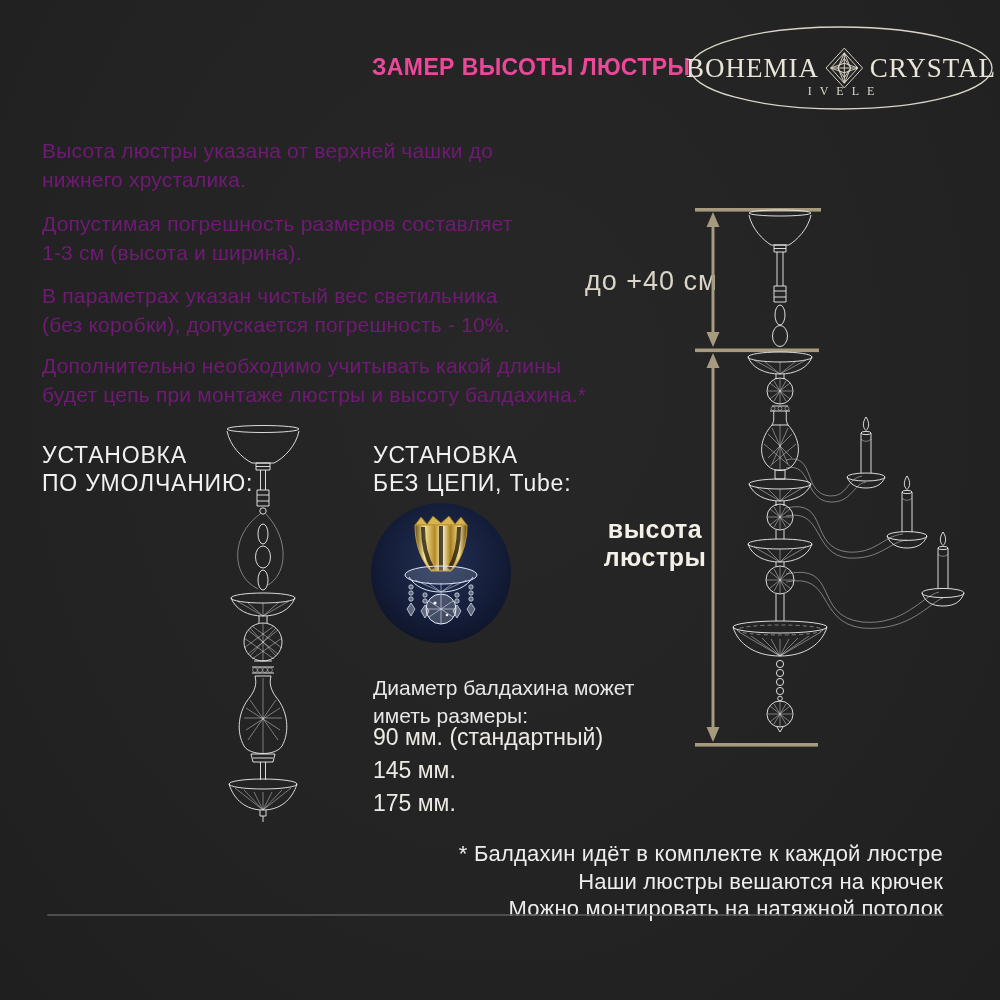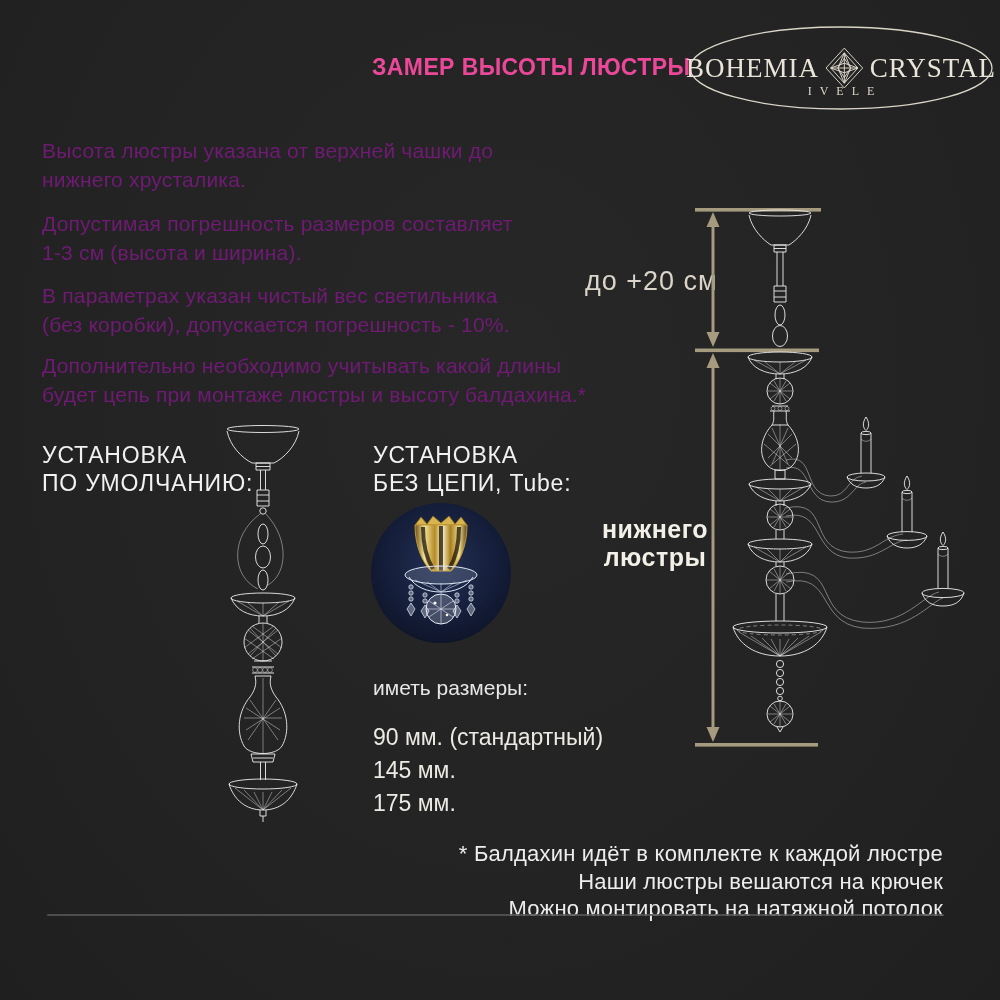--- a/index.html
+++ b/index.html
@@ -176,29 +176,30 @@
     </g>
 
     <circle cx="70" cy="106" r="15" fill="rgba(240,246,255,.22)" stroke="#eaf0fa" stroke-width="1"></circle>
     <path d="M58,98 L82,114 M58,114 L82,98 M70,91 L70,121 M56,106 L84,106" stroke="#dde6f4" stroke-width=".6" fill="none"></path>
     <circle cx="64" cy="100" r="1.6" fill="#fffef0"></circle>
     <circle cx="76" cy="112" r="1.3" fill="#fff8d8"></circle>
   </svg>
 </div>
 
 <div class="abs canopy-note" style="left:373px;top:674px;">
+  <div class="nowrap">Диаметр балдахина может</div>
   <div class="nowrap">иметь размеры:</div>
 </div>
 <div class="abs size-line nowrap" style="left:373px;top:721px;">90 мм. (стандартный)</div>
 <div class="abs size-line nowrap" style="left:373px;top:754px;">145 мм.</div>
 <div class="abs size-line nowrap" style="left:373px;top:787px;text-align:center;">175 мм.</div>
 
-<div class="abs chain-allowance nowrap" style="left:585px;top:266px;">до +20 см</div>
+<div class="abs chain-allowance nowrap" style="left:585px;top:266px;">до +40 см</div>
 <div class="abs height-label" style="left:588px;top:515px;width:134px;">
-  <div>нижнего</div>
+  <div>высота</div>
   <div>люстры</div>
 </div>
 
 <svg class="abs" style="left:690px;top:196px;" width="310" height="565" viewBox="0 0 310 565">
 
   <g>
     <rect class="tanfill" x="5" y="12" width="126" height="3.6"></rect>
     <rect class="tanfill" x="5" y="152.5" width="124" height="3.6"></rect>
     <rect class="tanfill" x="5" y="547" width="123" height="3.6"></rect>
 

